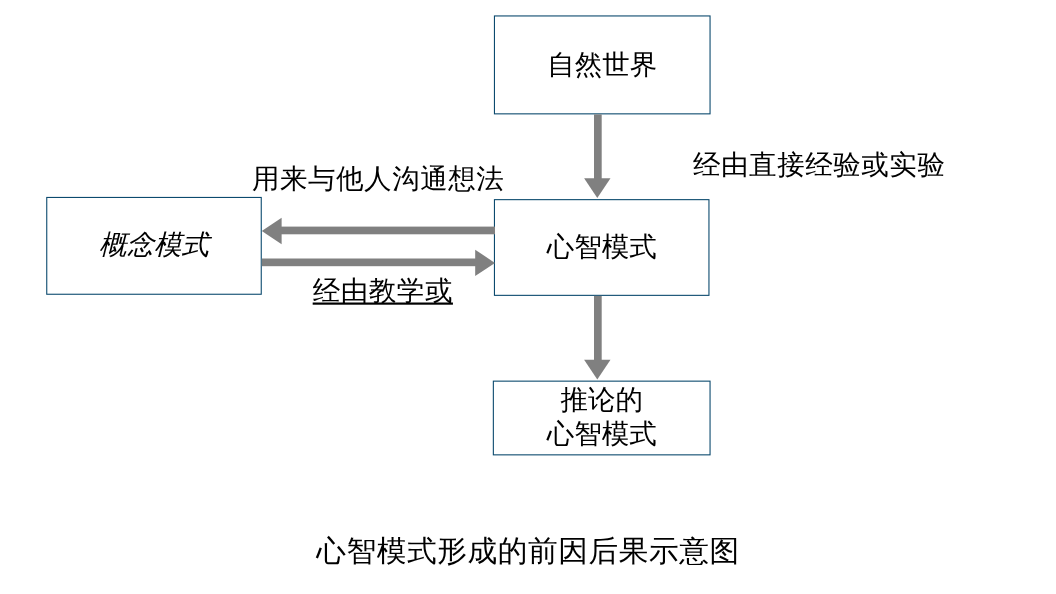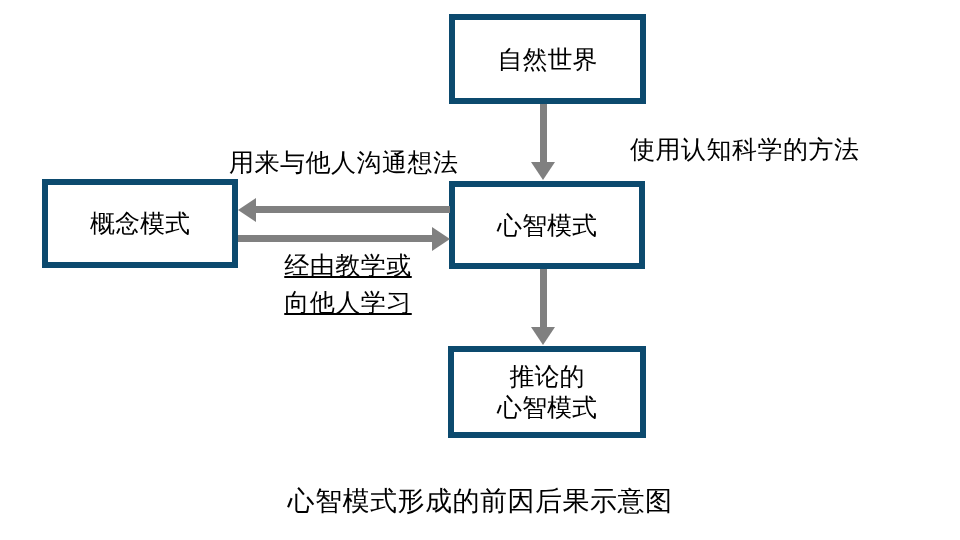--- a/index.html
+++ b/index.html
@@ -11,34 +11,34 @@
     width: 960px;
     height: 540px;
     background: #ffffff;
     overflow: hidden;
   }
 
   
   .fc-box {
     position: absolute;
     background: #ffffff;
-    border: 6px solid #0c4a6e;
+    border: 1px solid #0c4a6e;
     display: flex;
     flex-direction: column;
     align-items: center;
     justify-content: center;
     font-size: 25px;
     color: #000000;
     line-height: 31px;
     text-align: center;
   }
   .box-natural    { left: 449px; top: 14px;  width: 197px; height: 90px; }
   .box-mental     { left: 449px; top: 181px; width: 196px; height: 88px; }
-  .box-conceptual { left: 42px;  top: 179px; width: 196px; height: 89px; }
-  .box-inferred   { left: 448px; top: 346px; width: 198px; height: 92px; }
+  .box-conceptual { left: 42px;  top: 179px; width: 196px; height: 89px; font-style: italic; }
+  .box-inferred   { left: 448px; top: 346px; width: 198px; height: 68px; }
 
   
   .stem { position: absolute; background: #808080; }
   .stem-a-b { left: 540px; top: 104px; width: 7px;  height: 60px; }
   .stem-b-d { left: 540px; top: 269px; width: 7px;  height: 60px; }
   .stem-b-c { left: 254px; top: 206px; width: 196px; height: 7px; }
   .stem-c-b { left: 238px; top: 235px; width: 196px; height: 7px; }
 
   
   .head { position: absolute; width: 0; height: 0; }
@@ -115,25 +115,24 @@
 
   <div class="stem stem-b-d"></div>
   <div class="head head-down head-b-d"></div>
 
   <div class="stem stem-b-c"></div>
   <div class="head head-left head-b-c"></div>
 
   <div class="stem stem-c-b"></div>
   <div class="head head-right head-c-b"></div>
 
-  <div class="edge-label label-experience">使用认知科学的方法</div>
+  <div class="edge-label label-experience">经由直接经验或实验</div>
 
   <div class="edge-label label-communicate">用来与他人沟通想法</div>
 
   <div class="edge-label label-teaching">
     <div>经由教学或</div>
-    <div>向他人学习</div>
   </div>
 
 
   <div class="diagram-title">心智模式形成的前因后果示意图</div>
 
 </div>
 
 </body></html>

